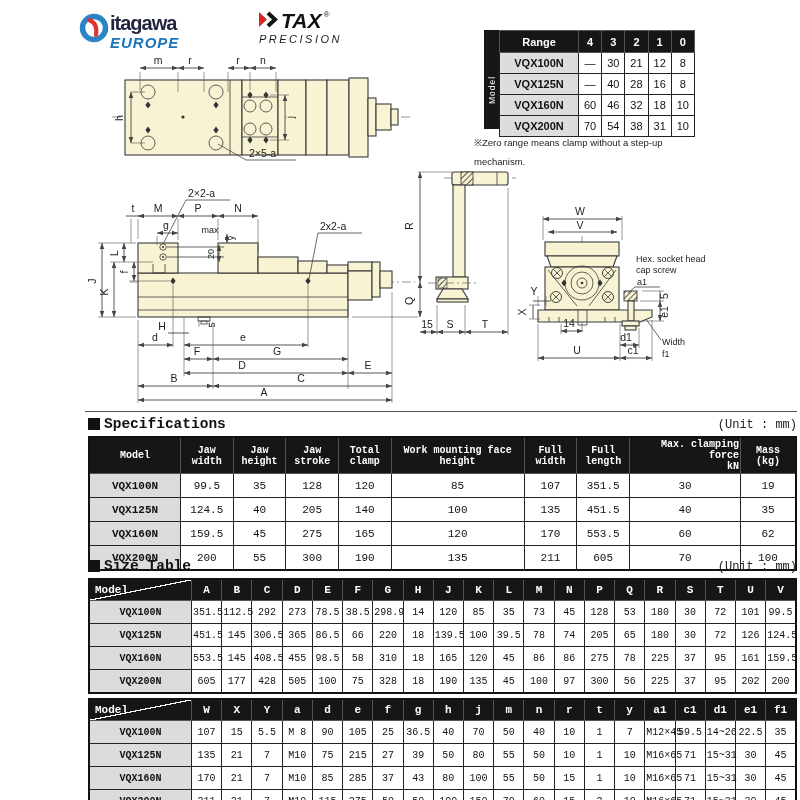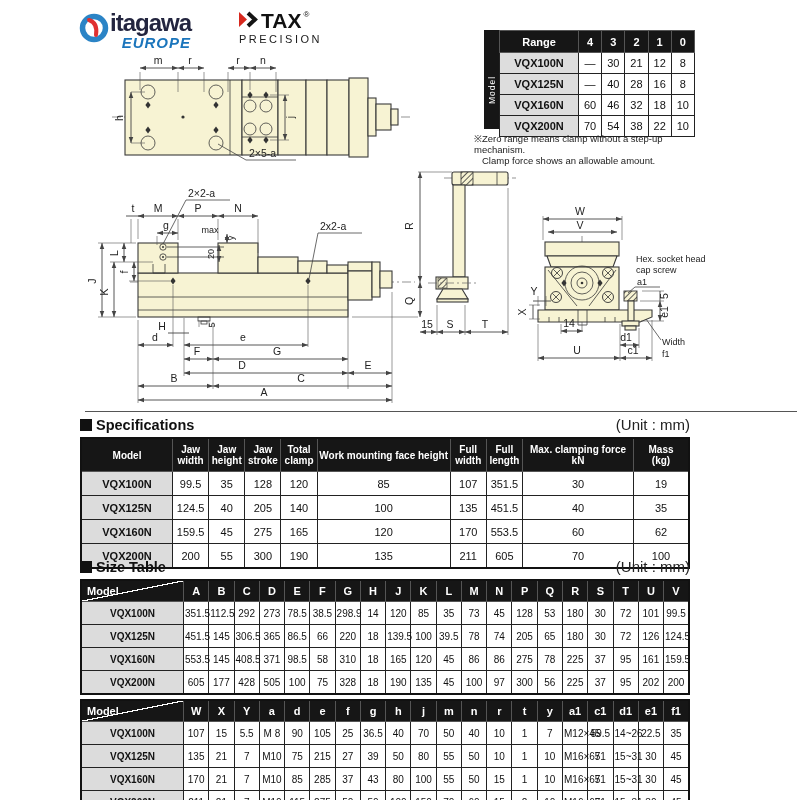--- a/index.html
+++ b/index.html
@@ -1,57 +1,57 @@
 <!DOCTYPE html>
 <html><head>
 <meta charset="utf-8">
 <style>
   html,body{margin:0;padding:0;}
   body{width:800px;height:800px;position:relative;background:#fff;
        font-family:"Liberation Sans",sans-serif;color:#111;overflow:hidden;}
   
   .kitagawa{position:absolute;left:78px;top:10px;display:flex;align-items:flex-start;}
-  .kita-text{font-weight:bold;font-size:24px;letter-spacing:-1px;color:#23253f;line-height:26px;}
+  .kita-text{font-weight:bold;font-size:20px;letter-spacing:-1px;color:#23253f;line-height:26px;}
   .kita-sub{font-weight:bold;font-style:italic;font-size:15px;color:#1b75bc;letter-spacing:1px;text-align:right;margin-top:-2px;}
-  .taxlogo{position:absolute;left:239px;top:9px;}
+  .taxlogo{position:absolute;left:259px;top:9px;font-style:italic;}
   .tax-row{display:flex;align-items:center;gap:2px;}
   .tax-text{font-weight:bold;font-size:21px;color:#111;letter-spacing:0;}
   .tax-reg{font-size:8px;vertical-align:top;position:relative;top:-7px;}
   .tax-sub{font-size:11px;letter-spacing:2.5px;color:#1a1a1a;margin-top:0;}
   
   .range-wrap{position:absolute;left:484px;top:30px;width:212px;}
   .corner-fill{position:absolute;left:0;top:0;width:15px;height:21px;background:#161616;}
   .model-strip{position:absolute;left:0;top:21px;width:15px;height:78px;background:#161616;
                color:#fff;font-size:8.5px;display:flex;align-items:center;justify-content:center;
                writing-mode:vertical-rl;transform:rotate(180deg);letter-spacing:1px;}
   .range-table{border-collapse:collapse;margin-left:15px;width:196px;border:1.5px solid #111;}
   .range-table th{background:#161616;color:#fff;font-size:11px;height:19px;border:1px solid #555;font-weight:bold;}
   .range-table td{border:1px solid #222;font-size:11px;text-align:center;height:18px;background:#fff;}
   .range-table td:first-child{background:#ddd;font-weight:bold;width:76px;}
-  .range-note{position:absolute;left:474px;top:133px;width:240px;font-size:9.5px;line-height:11px;color:#222;}
+  .range-note{position:absolute;left:474px;top:133px;width:240px;font-size:9.5px;line-height:19px;color:#222;}
   .range-note .l2{padding-left:8px;}
   
   .drawings{position:absolute;left:0;top:0;}
   
   .rule{position:absolute;top:411px;left:85px;width:712px;border-top:1px solid #555;}
-  .section{position:absolute;left:80px;width:610px;}
+  .section{position:absolute;left:88px;width:709px;font-family:Liberation Mono, monospace;}
   .sec-spec{top:416px;} .sec-size{top:558px;}
   .sec-head{display:flex;justify-content:space-between;align-items:flex-end;}
   .sec-title{display:flex;align-items:center;gap:4px;font-weight:bold;font-size:14.5px;}
   .sq{width:12px;height:12px;background:#111;display:inline-block;}
-  .unit{font-size:15px;color:#222;}
+  .unit{font-size:12px;color:#222;}
   table.tbl{border-collapse:collapse;width:100%;border:2px solid #111;table-layout:fixed;margin-top:4px;}
   table.tbl th{background:#161616;color:#fff;border:1px solid #555;font-weight:bold;white-space:pre-line;}
   table.tbl td{border:1px solid #222;text-align:center;background:#fff;}
   table.tbl td:first-child{background:#dcdcdc;font-weight:bold;}
   .spec-tbl th{font-size:10px;height:30px;}
   .spec-tbl td{font-size:11px;height:21px;}
   .spec-tbl th:nth-child(1){width:88px;}
   .spec-tbl th:nth-child(6){width:130px;margin-top:20px;}
-  .spec-tbl th:nth-child(9){width:108px;}
+  .spec-tbl th:nth-child(9){width:108px;text-align:right;}
   .spec-tbl th:nth-child(10){width:52px;}
   .size-tbl th{font-size:11px;height:18px;}
   .size-tbl td{font-size:10px;height:20px;}
   .size-tbl th:first-child{width:95px;text-align:left;padding-left:5px;
       background-image:linear-gradient(to bottom right,rgba(0,0,0,0) 48.5%,#fff 48.5%,#fff 51.5%,rgba(0,0,0,0) 51.5%);}
   .size2{margin-top:9px;}
   
   .out{fill:#f7f3d3;stroke:#3a3a3a;stroke-width:1.1;}
   .inl{fill:none;stroke:#3a3a3a;stroke-width:0.8;}
   .cl{fill:none;stroke:#666;stroke-width:0.7;stroke-dasharray:9 3 2 3;}
@@ -413,29 +413,28 @@
           <td>46</td>
           <td>32</td>
           <td>18</td>
           <td>10</td>
         </tr>
         <tr>
           <td>VQX200N</td>
           <td>70</td>
           <td>54</td>
           <td>38</td>
-          <td>22</td>
+          <td>31</td>
           <td>10</td>
         </tr>
       </tbody>
   </table>
 </div>
 <div class="range-note">
   <div>※Zero range means clamp without a step-up mechanism.</div>
-  <div class="l2">Clamp force shows an allowable amount.</div>
 </div>
 
 <div class="rule"></div>
 
 <div class="section sec-spec">
   <div class="sec-head">
     <div class="sec-title">
         <span class="sq"></span>
       <span>Specifications</span>
       </div>
@@ -590,21 +589,21 @@
           <td>30</td>
           <td>72</td>
           <td>126</td>
           <td>124.5</td>
         </tr>
         <tr>
           <td>VQX160N</td>
           <td>553.5</td>
           <td>145</td>
           <td>408.5</td>
-          <td>371</td>
+          <td>455</td>
           <td>98.5</td>
           <td>58</td>
           <td>310</td>
           <td>18</td>
           <td>165</td>
           <td>120</td>
           <td>45</td>
           <td>86</td>
           <td>86</td>
           <td>275</td>

